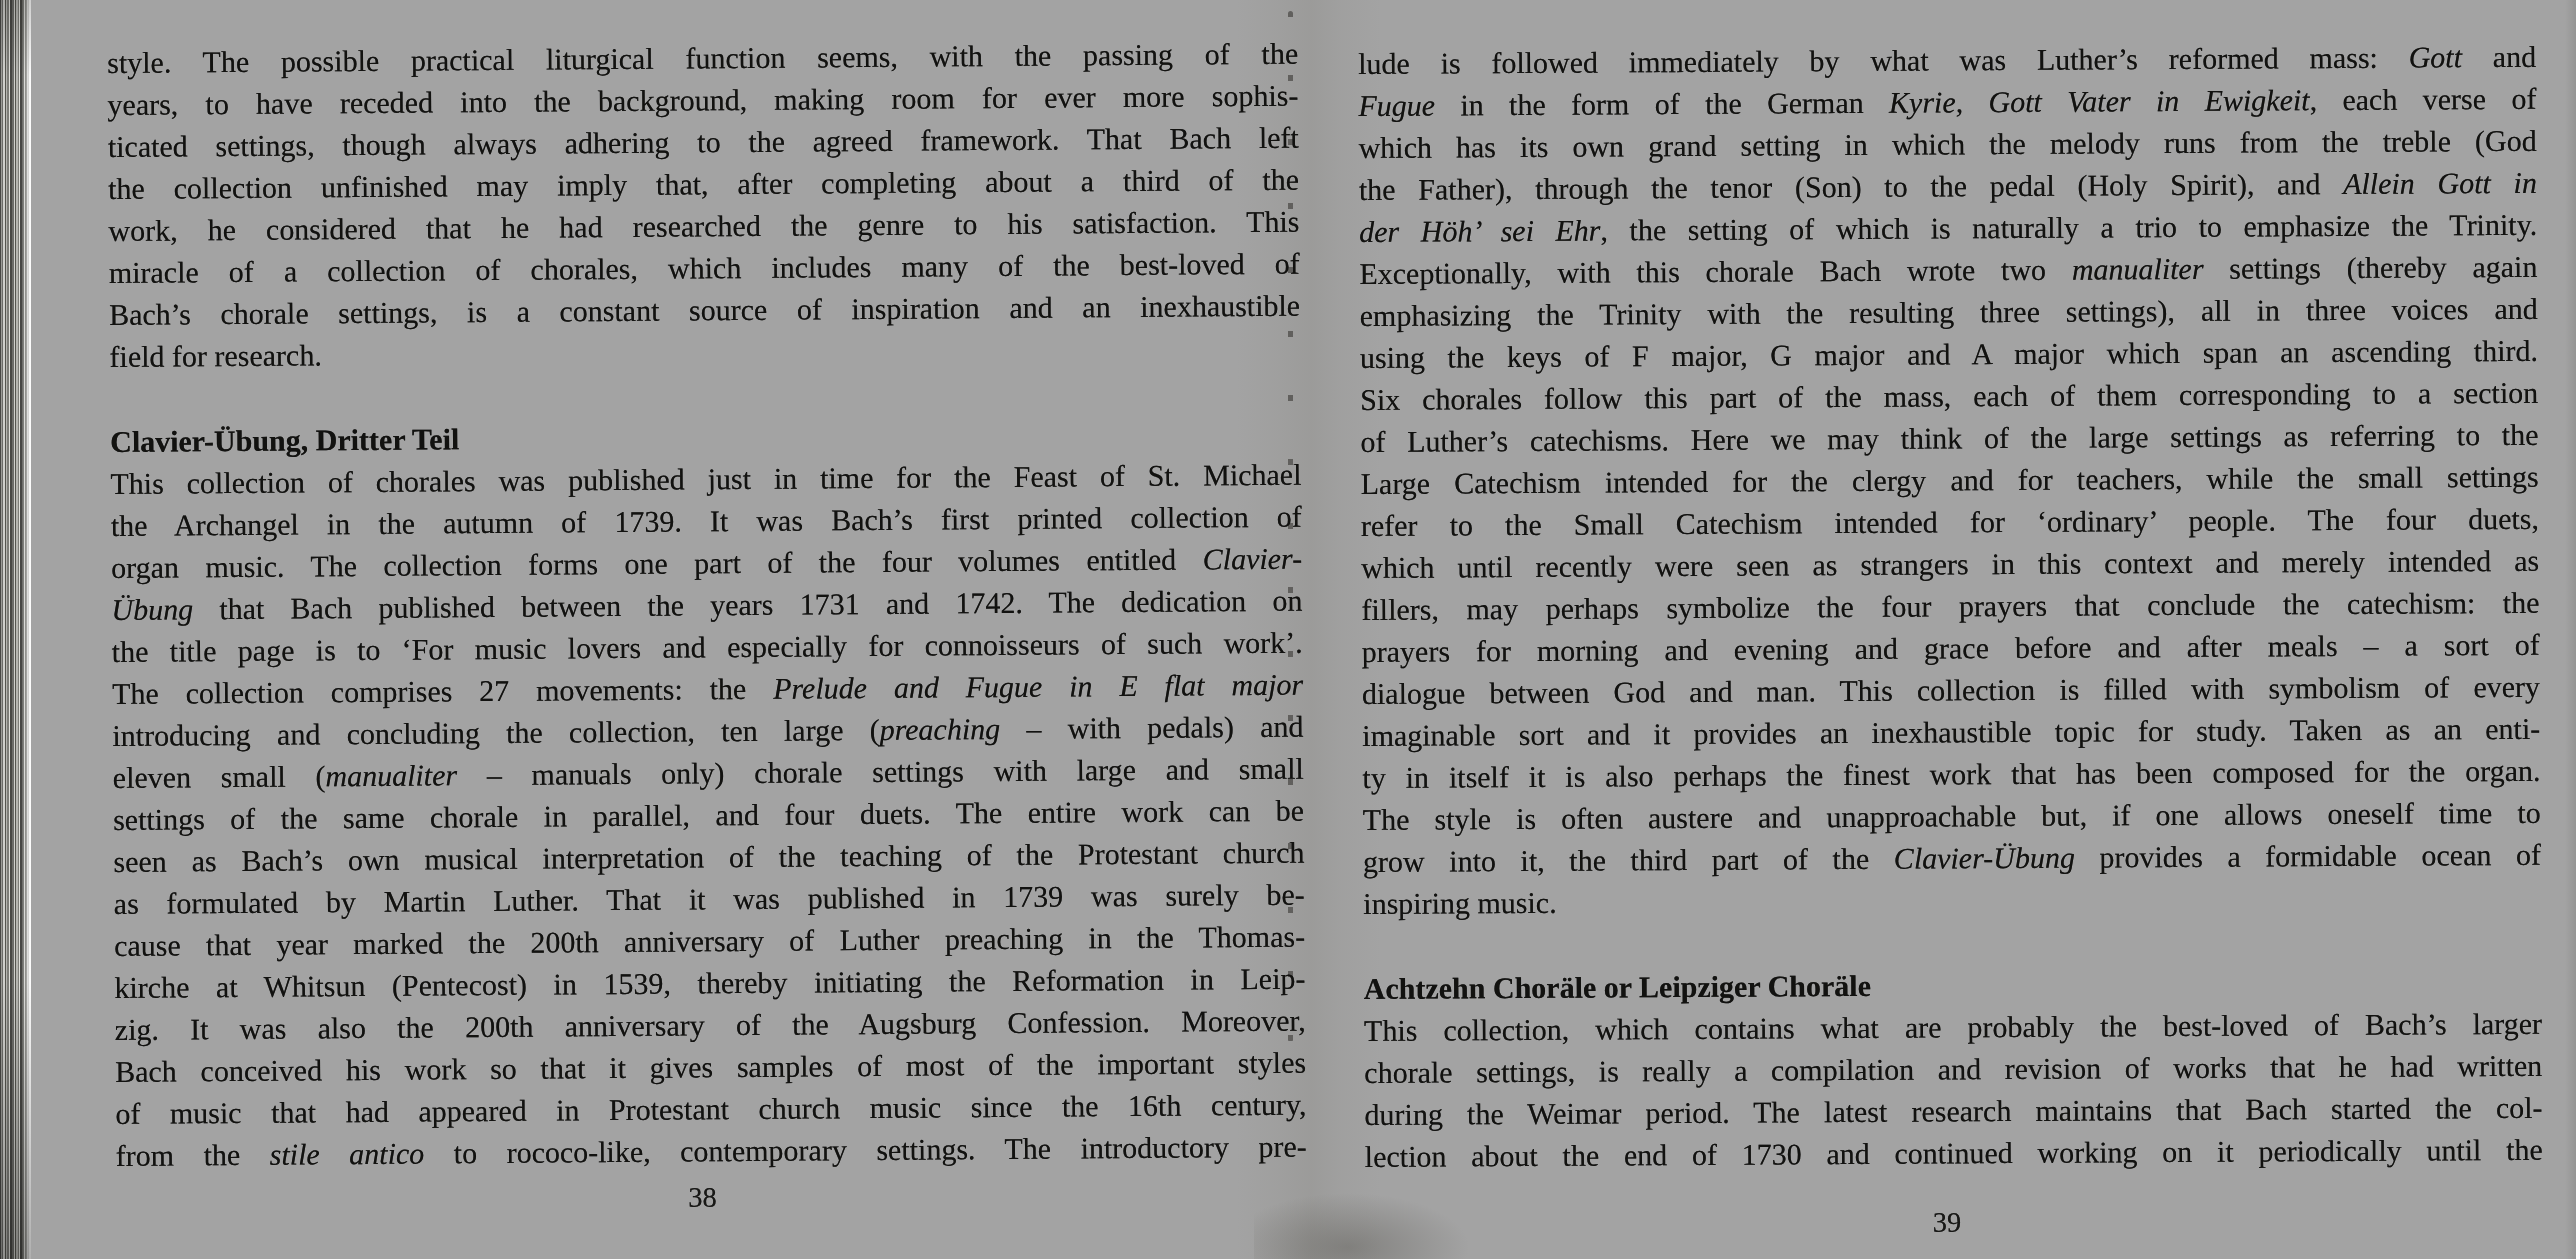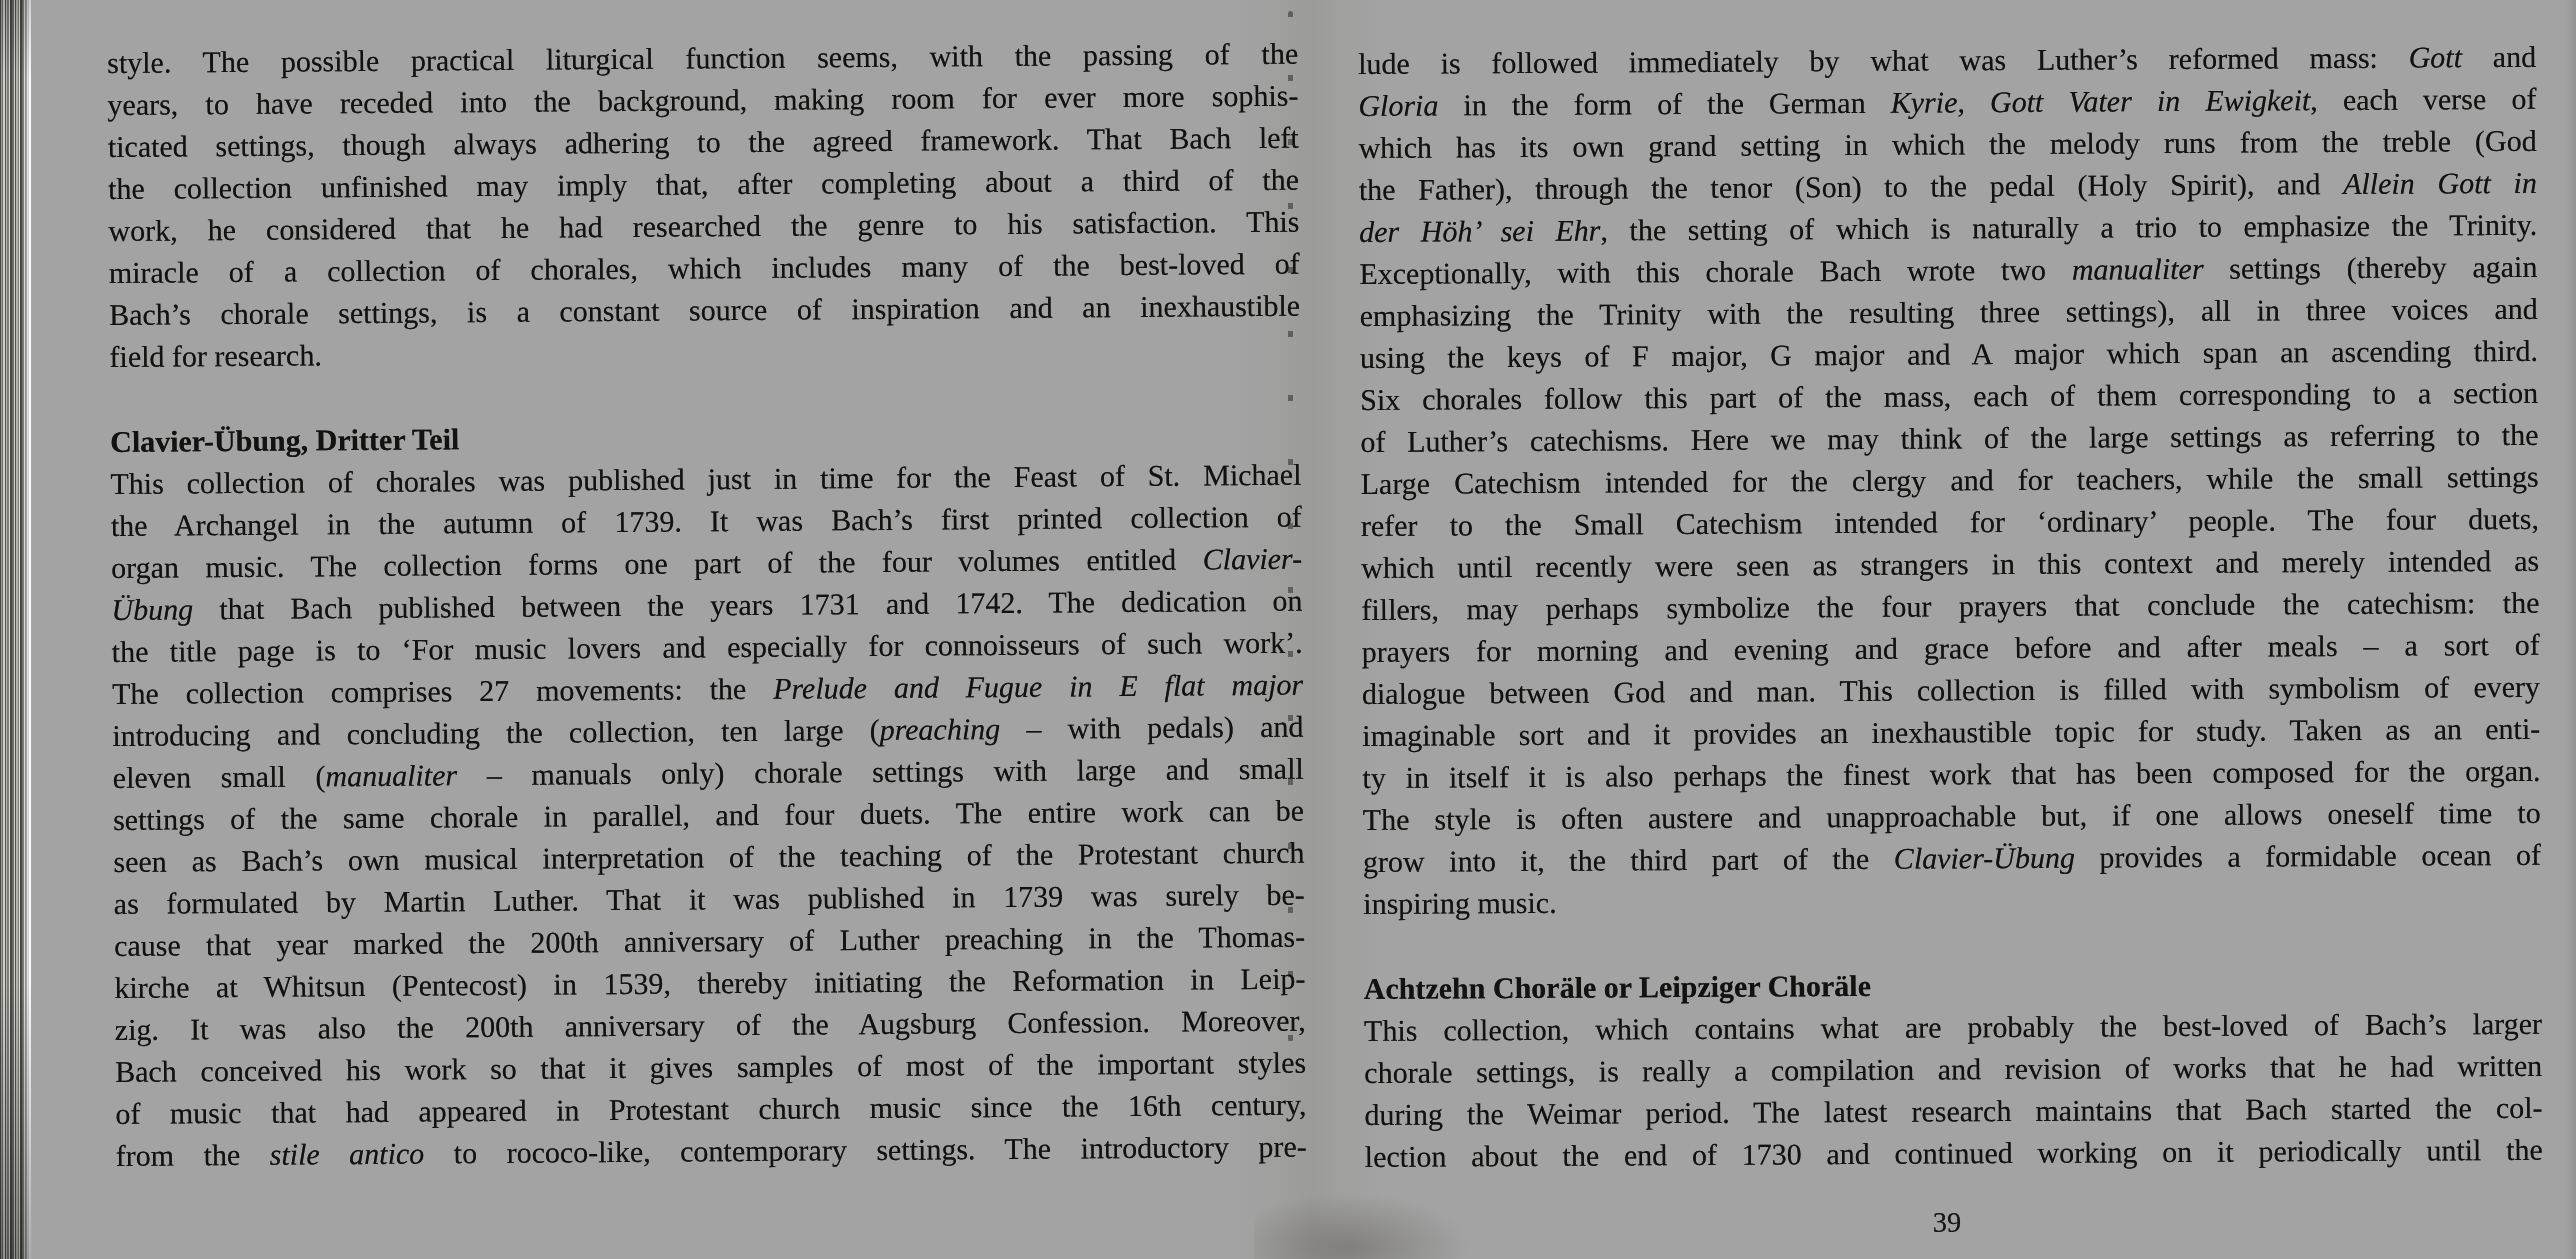--- a/index.html
+++ b/index.html
@@ -95,21 +95,21 @@
         <div class="line"><span>kirche at Whitsun (Pentecost) in 1539, thereby initiating the Reformation in Leip-</span></div>
         <div class="line"><span>zig. It was also the 200th anniversary of the Augsburg Confession. Moreover,</span></div>
         <div class="line"><span>Bach conceived his work so that it gives samples of most of the important styles</span></div>
         <div class="line"><span>of music that had appeared in Protestant church music since the 16th century,</span></div>
         <div class="line"><span>from the </span><span class="it">stile antico</span><span> to rococo-like, contemporary settings. The introductory pre-</span></div>
       </div>
     </div>
   <div class="column right">
       <div>
         <div class="line"><span>lude is followed immediately by what was Luther’s reformed mass: </span><span class="it">Gott</span><span> and</span></div>
-        <div class="line"><span class="it">Gloria</span><span> in the form of the German </span><span class="it">Kyrie, Gott Vater in Ewigkeit</span><span>, each verse of</span></div>
+        <div class="line"><span class="it">Fugue</span><span> in the form of the German </span><span class="it">Kyrie, Gott Vater in Ewigkeit</span><span>, each verse of</span></div>
         <div class="line"><span>which has its own grand setting in which the melody runs from the treble (God</span></div>
         <div class="line"><span>the Father), through the tenor (Son) to the pedal (Holy Spirit), and </span><span class="it">Allein Gott in</span></div>
         <div class="line"><span class="it">der Höh’ sei Ehr</span><span>, the setting of which is naturally a trio to emphasize the Trinity.</span></div>
         <div class="line"><span>Exceptionally, with this chorale Bach wrote two </span><span class="it">manualiter</span><span> settings (thereby again</span></div>
         <div class="line"><span>emphasizing the Trinity with the resulting three settings), all in three voices and</span></div>
         <div class="line"><span>using the keys of F major, G major and A major which span an ascending third.</span></div>
         <div class="line"><span>Six chorales follow this part of the mass, each of them corresponding to a section</span></div>
         <div class="line"><span>of Luther’s catechisms. Here we may think of the large settings as referring to the</span></div>
         <div class="line"><span>Large Catechism intended for the clergy and for teachers, while the small settings</span></div>
         <div class="line"><span>refer to the Small Catechism intended for ‘ordinary’ people. The four duets,</span></div>
@@ -125,15 +125,16 @@
       </div>
       <div class="heading">Achtzehn Choräle or Leipziger Choräle</div>
       <div>
         <div class="line"><span>This collection, which contains what are probably the best-loved of Bach’s larger</span></div>
         <div class="line"><span>chorale settings, is really a compilation and revision of works that he had written</span></div>
         <div class="line"><span>during the Weimar period. The latest research maintains that Bach started the col-</span></div>
         <div class="line"><span>lection about the end of 1730 and continued working on it periodically until the</span></div>
       </div>
     </div>
 
+  <div class="pagenum left-num">38</div>
   <div class="pagenum right-num">39</div>
 </div>
 
 
 </body></html>

